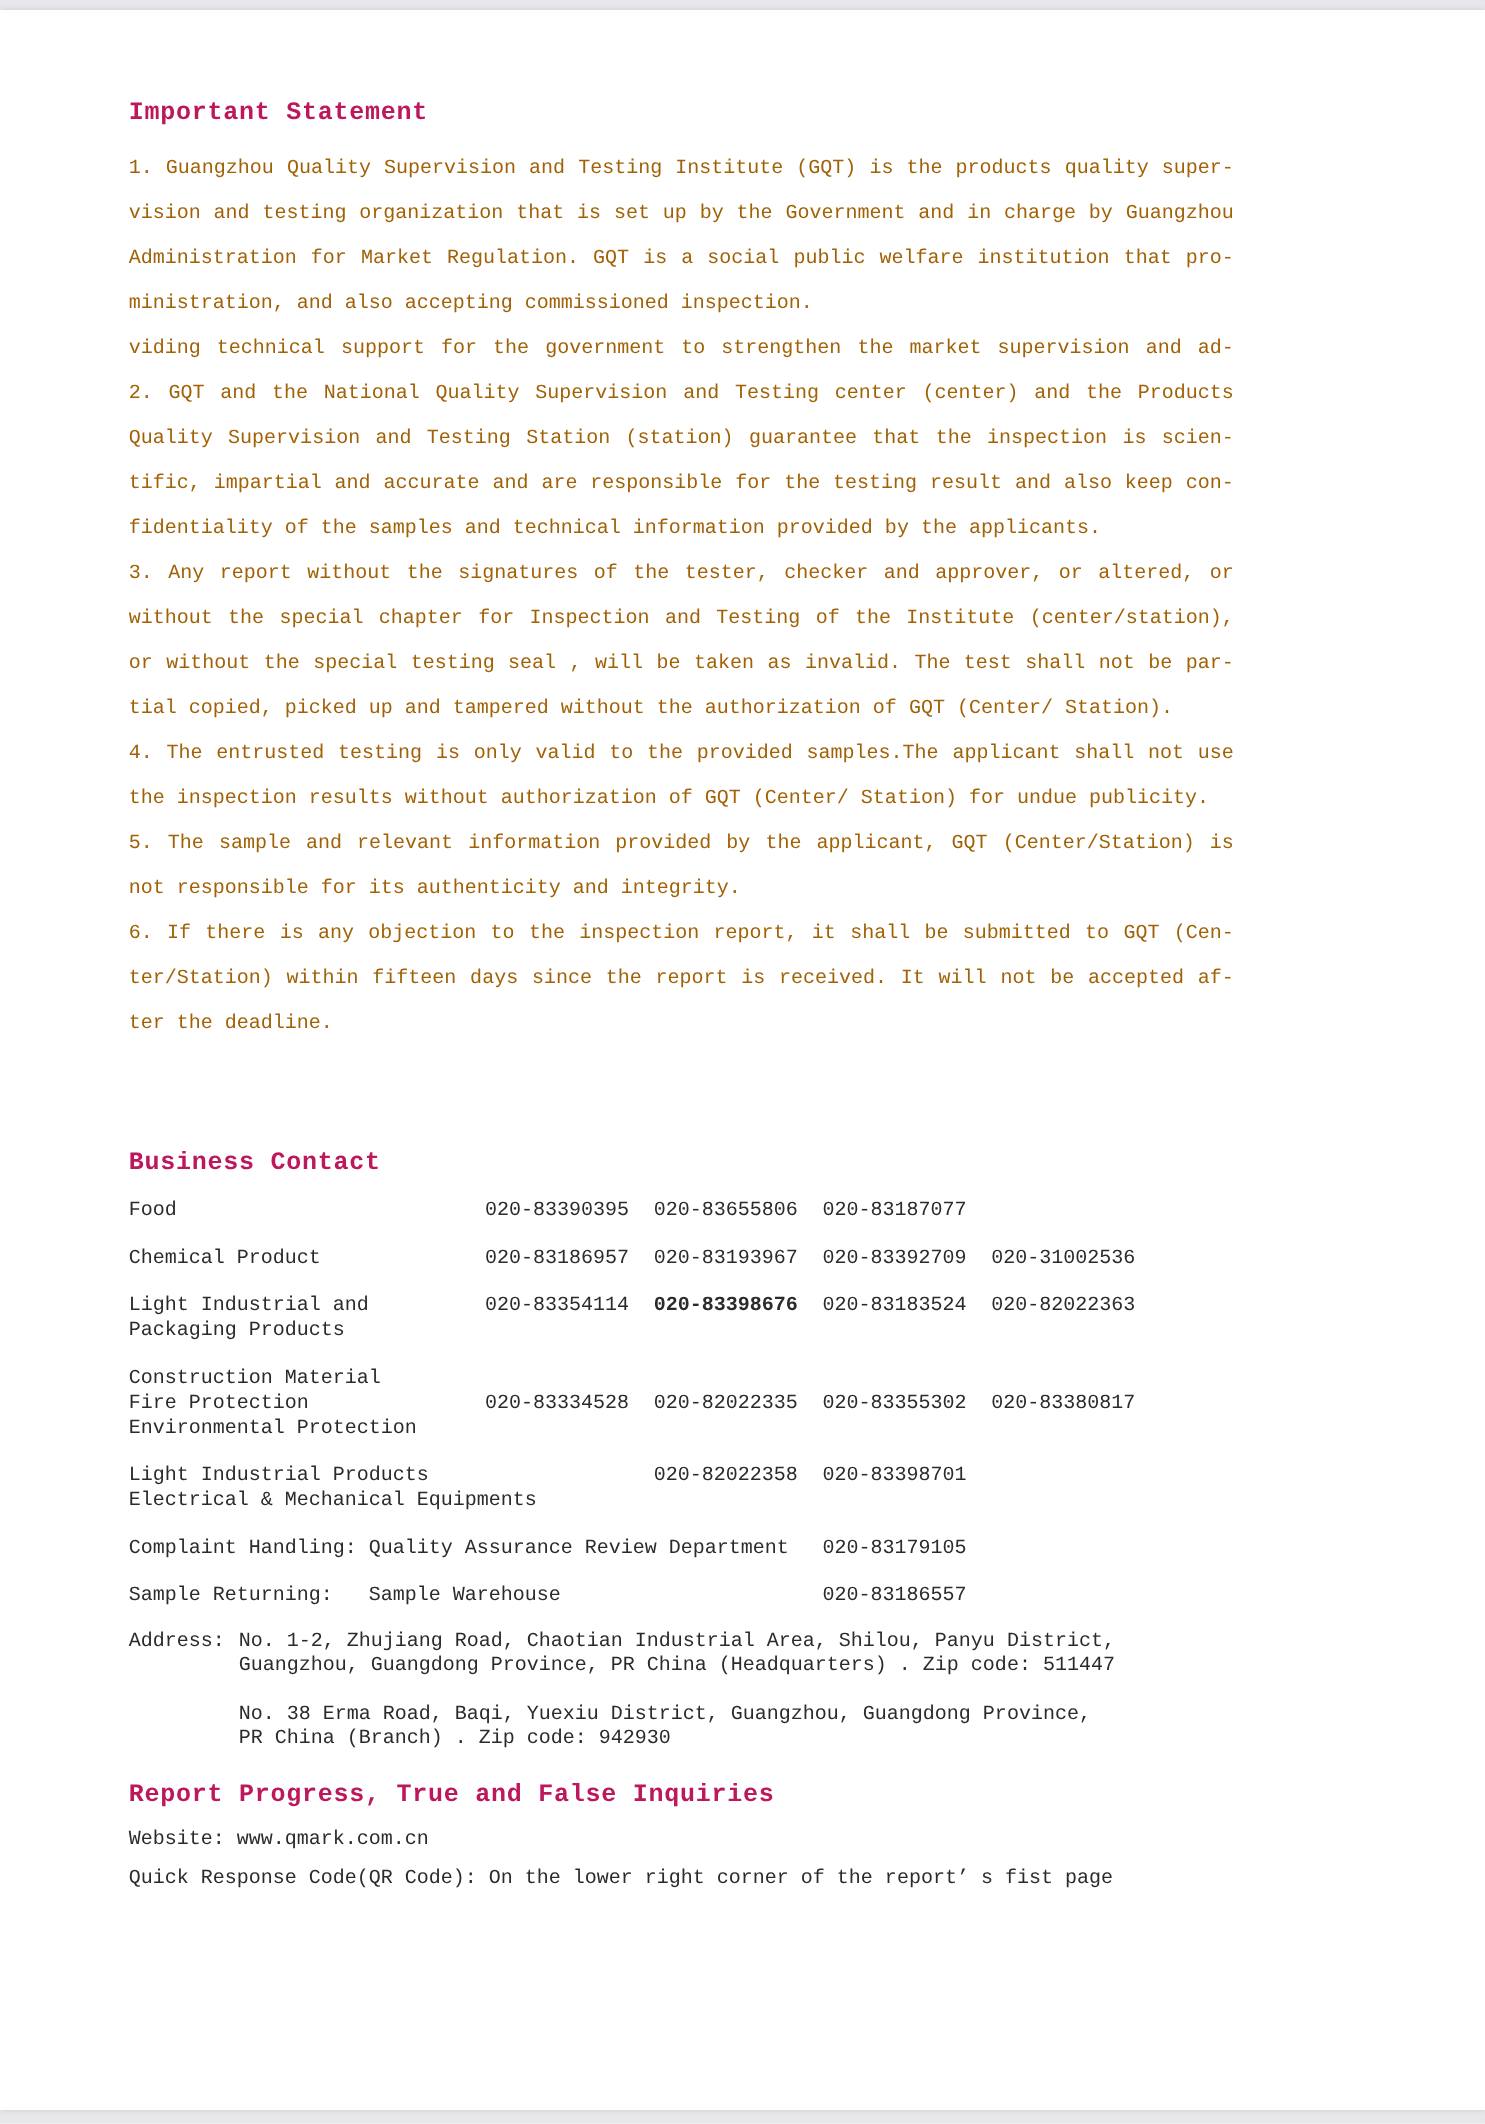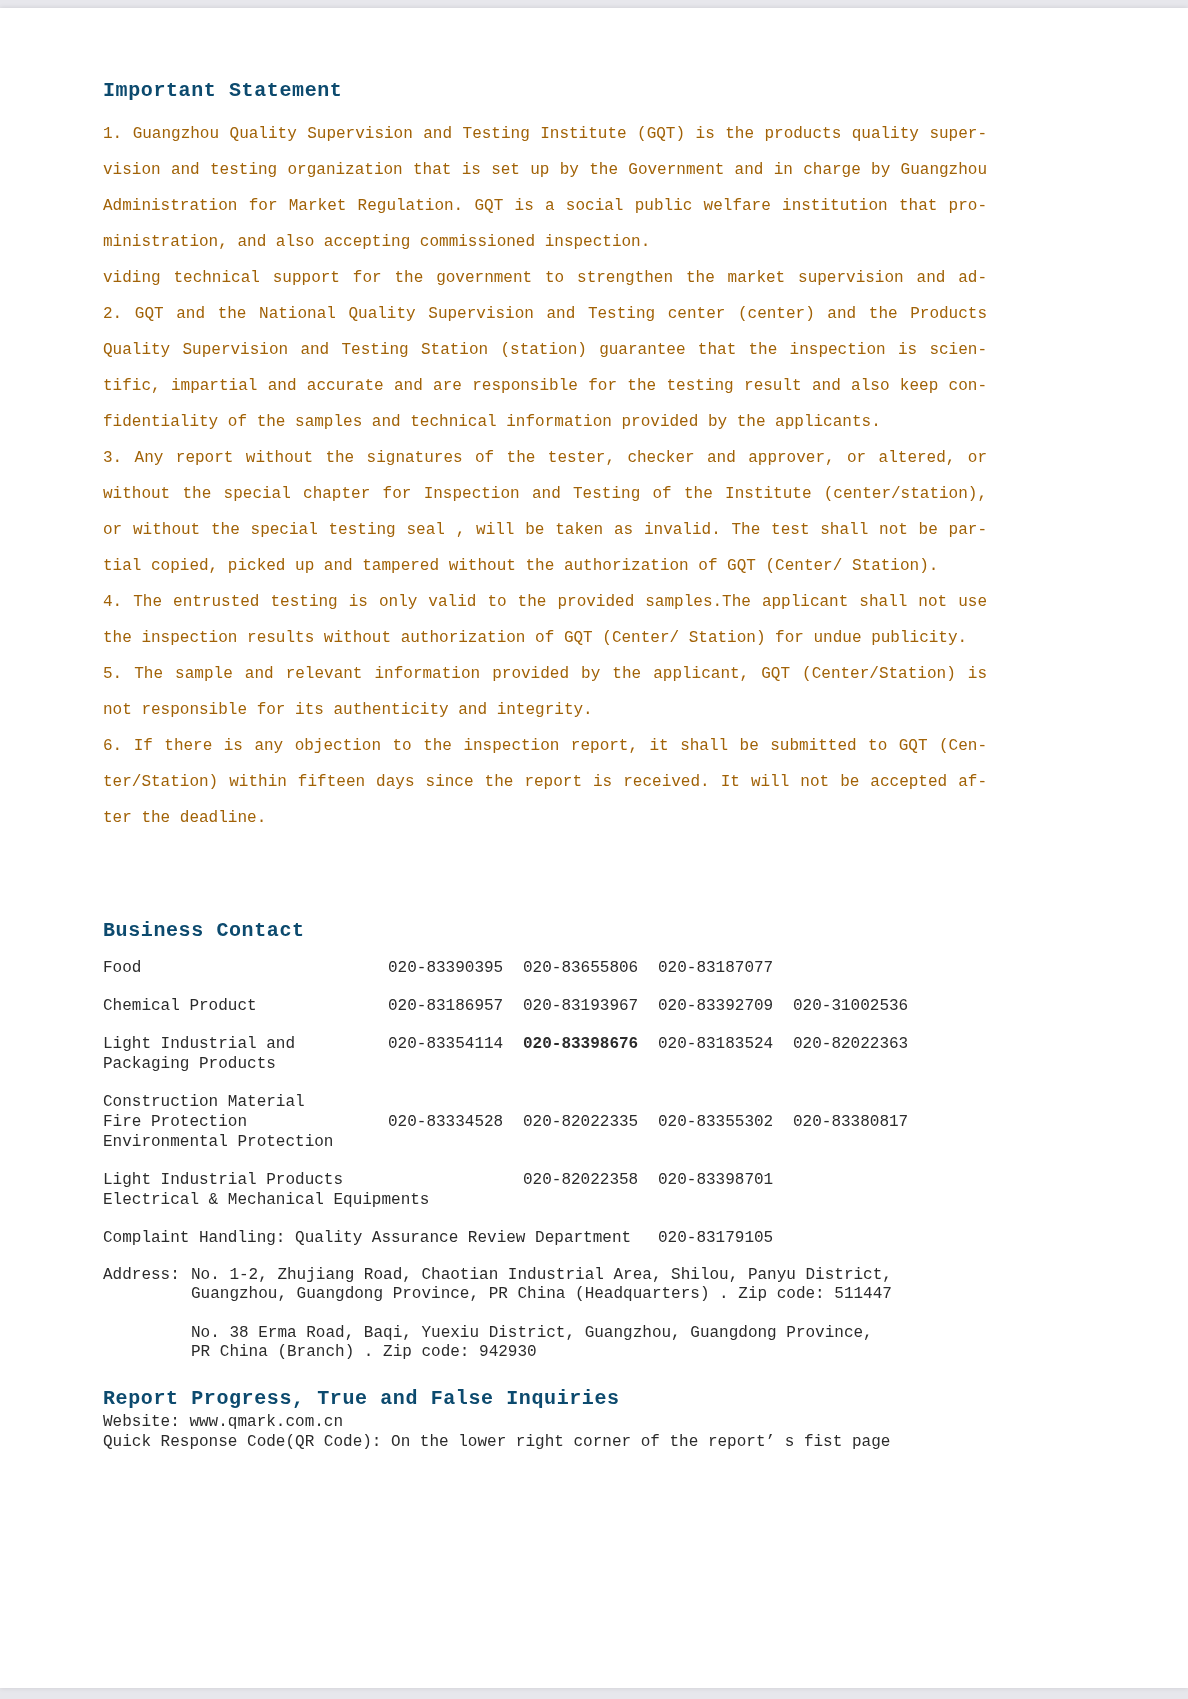--- a/index.html
+++ b/index.html
@@ -15,21 +15,21 @@
     position:absolute; left:0; right:0; top:8px; bottom:11px;
     background:#ffffff;
     box-shadow:0 0 5px rgba(0,0,0,0.12);
   }
   .doc {
     padding:70px 0 0 103px;
     width:884px;
   }
   .h1 {
     font-size:20px; font-weight:bold; letter-spacing:0.6px;
-    line-height:26px; color:#0c4a6e;
+    line-height:26px; color:#be185d;
     font-family:"Liberation Mono","DejaVu Sans Mono",monospace;
   }
   
   .stmt { margin-top:12px; }
   .stmt-line {
     width:884px; font-size:16px; line-height:36px;
     white-space:pre; color:#a16207;
   }
   .stmt-line.j {
     white-space:normal;
@@ -52,21 +52,21 @@
   
   .address-block {
     position:relative; padding-left:88px;
     font-size:16px; line-height:19px; margin-top:1px;
   }
   .address-label { position:absolute; left:0; top:0; white-space:pre; }
   .address-line { white-space:pre; }
   .address-gap { height:20px; }
   
   .inq-heading { margin-top:24px; }
-  .inq-line { font-size:16px; line-height:20px; white-space:pre; margin-top:0; }
+  .inq-line { font-size:16px; line-height:20px; white-space:pre; margin-top:11px; }
 </style>
 </head>
 <body>
 
 <div class="paper">
   <div class="doc">
 
     <div class="h1">Important Statement</div>
     <div class="stmt" id="statement-lines">
         <div class="stmt-line j">1. Guangzhou Quality Supervision and Testing Institute (GQT) is the products quality super-</div>
@@ -122,20 +122,24 @@
         </div>
         <div class="contact-row">
           <div class="contact-label"><div class="contact-label-line">Light Industrial Products</div><div class="contact-label-line">Electrical &amp; Mechanical Equipments</div></div>
           <div class="contact-phone" style="grid-column: 3; align-self: start;">020-82022358</div>
           <div class="contact-phone" style="grid-column: 4; align-self: start;">020-83398701</div>
         </div>
         <div class="contact-row">
           <div class="contact-label wide"><div class="contact-label-line">Complaint Handling: Quality Assurance Review Department</div></div>
           <div class="contact-phone" style="grid-column: 4; align-self: start;">020-83179105</div>
         </div>
+        <div class="contact-row">
+          <div class="contact-label wide"><div class="contact-label-line">Sample Returning:   Sample Warehouse</div></div>
+          <div class="contact-phone" style="grid-column: 4; align-self: start;">020-83186557</div>
+        </div>
       </div>
 
     <div class="address-block">
       <span class="address-label">Address:</span>
       <div id="address-hq">
           <div class="address-line">No. 1-2, Zhujiang Road, Chaotian Industrial Area, Shilou, Panyu District,</div>
           <div class="address-line">Guangzhou, Guangdong Province, PR China (Headquarters) . Zip code: 511447</div>
         </div>
       <div class="address-gap"></div>
       <div id="address-branch">

